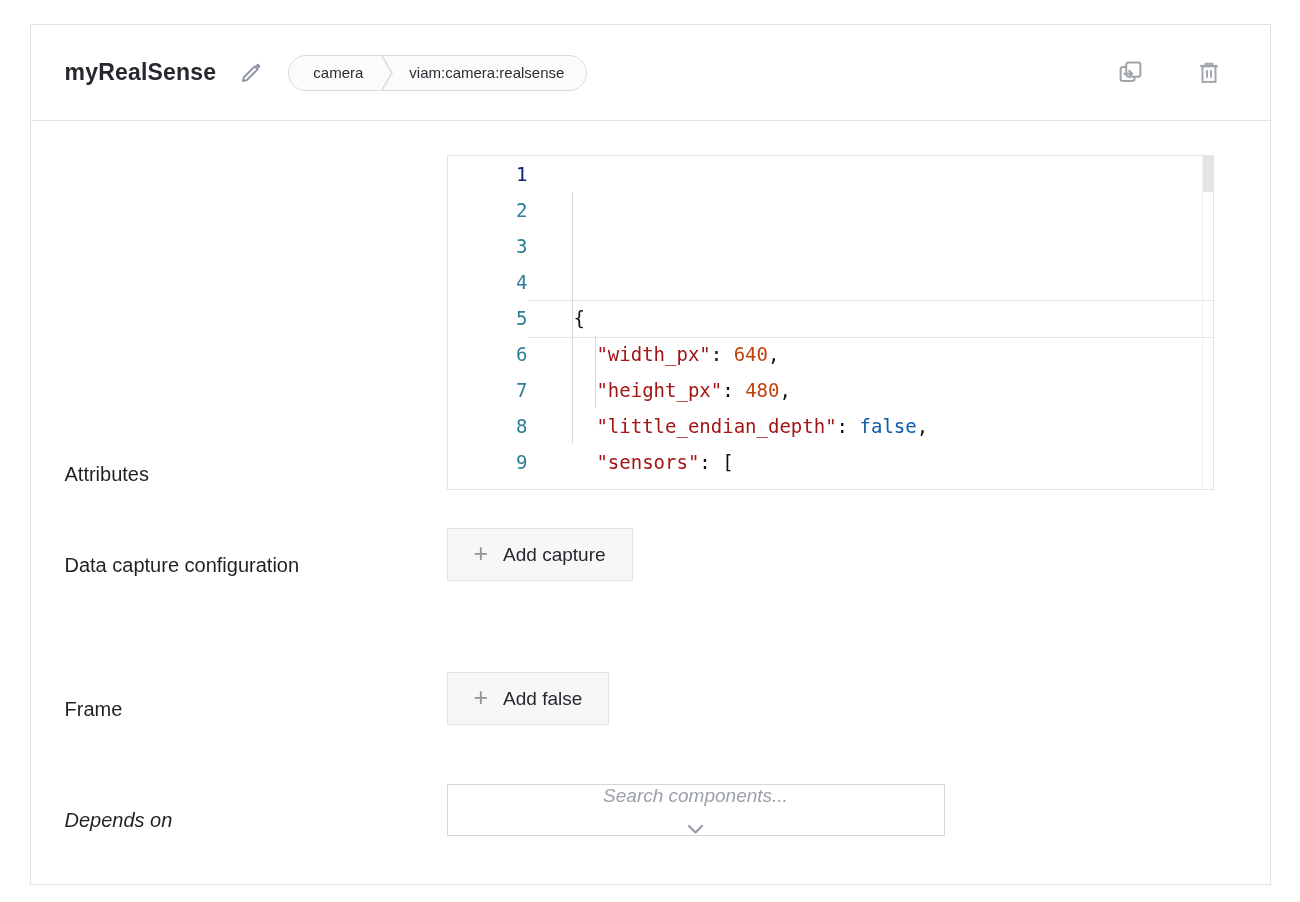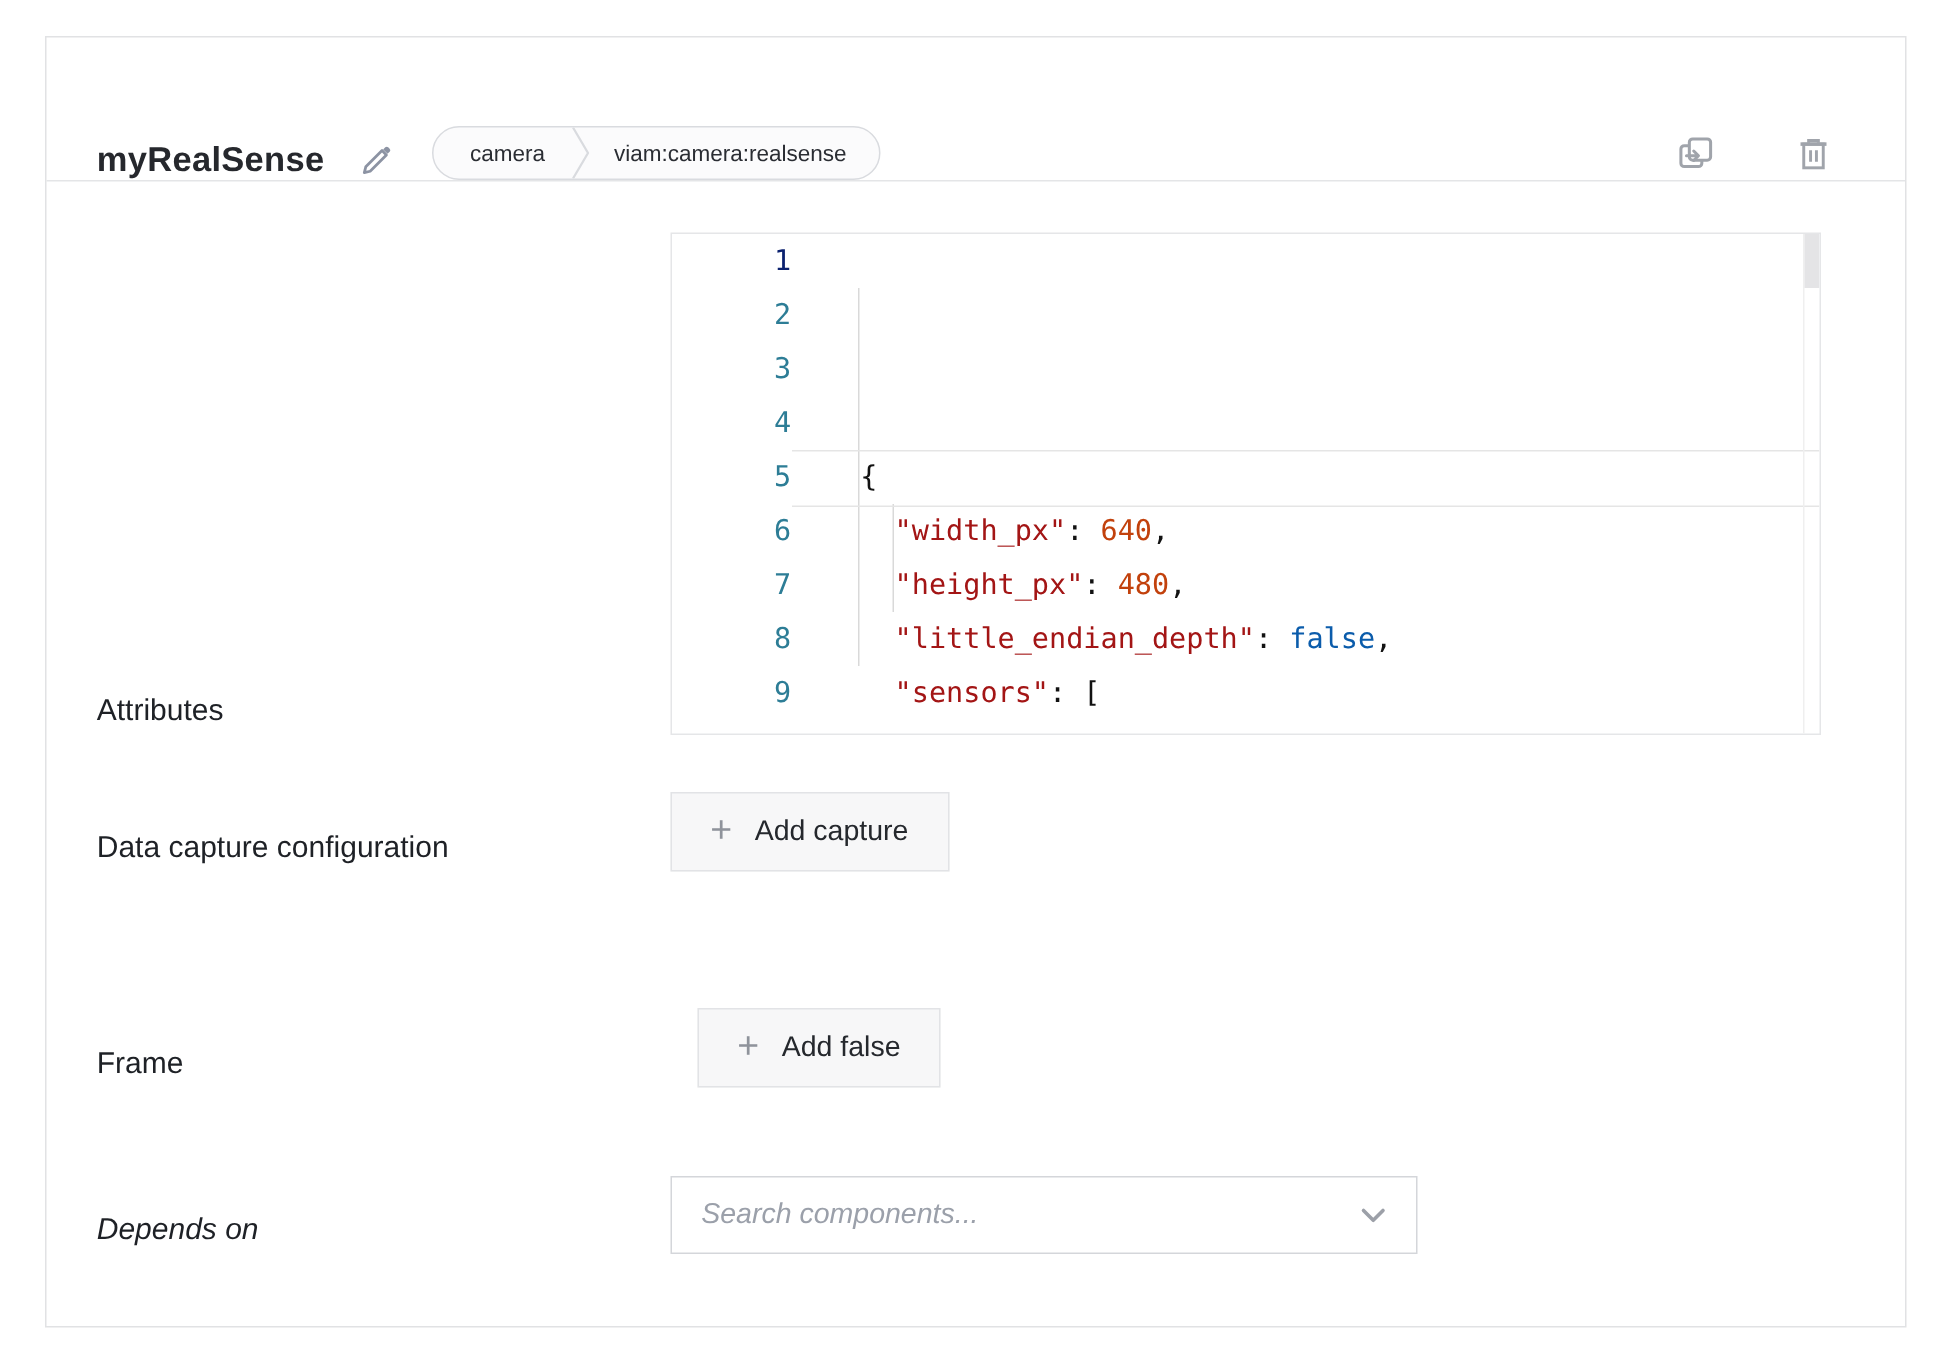--- a/index.html
+++ b/index.html
@@ -9,21 +9,21 @@
   .card {
     width:1241px; min-height:852px;
     margin:24px auto 26px auto;
     background:#ffffff;
     border:1px solid #e1e2e4;
   }
 
   
   .card-header {
     height:96px;
-    display:flex; align-items:flex-end;
+    display:flex; align-items:center;
     padding:0 44px 0 34px;
     border-bottom:1px solid #e4e5e7;
   }
   .title { font-size:23px; color:#26282d; letter-spacing:.2px; }
   .edit-btn { background:none; border:none; cursor:pointer; margin-left:22px; display:flex; align-items:center; }
   .type-pill {
     margin-left:24px;
     height:36px;
     display:flex; align-items:center;
     border:1px solid #d9dbdf;
@@ -85,32 +85,33 @@
     border:1px solid #e2e3e6;
     font-family:"Liberation Sans",sans-serif;
     font-size:19px; color:#25282d;
     cursor:pointer; gap:15px;
   }
   .plus { color:#8f939b; font-size:25px; font-weight:400; line-height:1; position:relative; top:-1px; }
 
   
   .row-attributes { margin-top:0; }
   .row-datacapture { margin-top:38px; }
-  .row-frame { margin-top:91px;gap:18px; }
+  .row-frame { margin-top:91px; }
   .row-depends { margin-top:59px;font-style:italic; }
 
   
   .search-select {
     width:498px; height:52px;
     border:1px solid #d4d6da;
     background:#ffffff;
     display:flex; align-items:center;
     padding:0 20px;
     font-size:19px; color:#9ba0aa;
     cursor:pointer;
+    flex-direction:column;
   }
   .search-select .sel-text { flex:1; }
 </style>
 </head>
 <body>
 
 <div class="card">
 
   <div class="card-header">
     <h1 class="title">myRealSense</h1>

